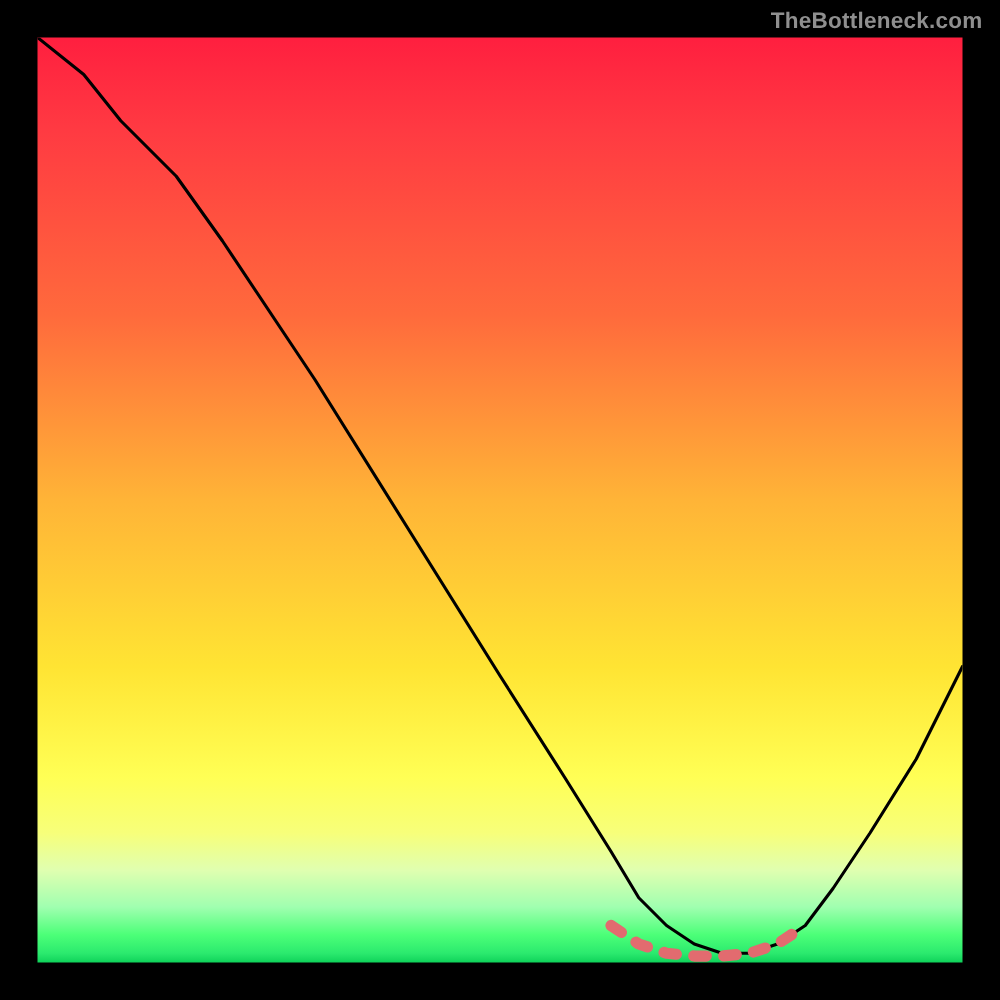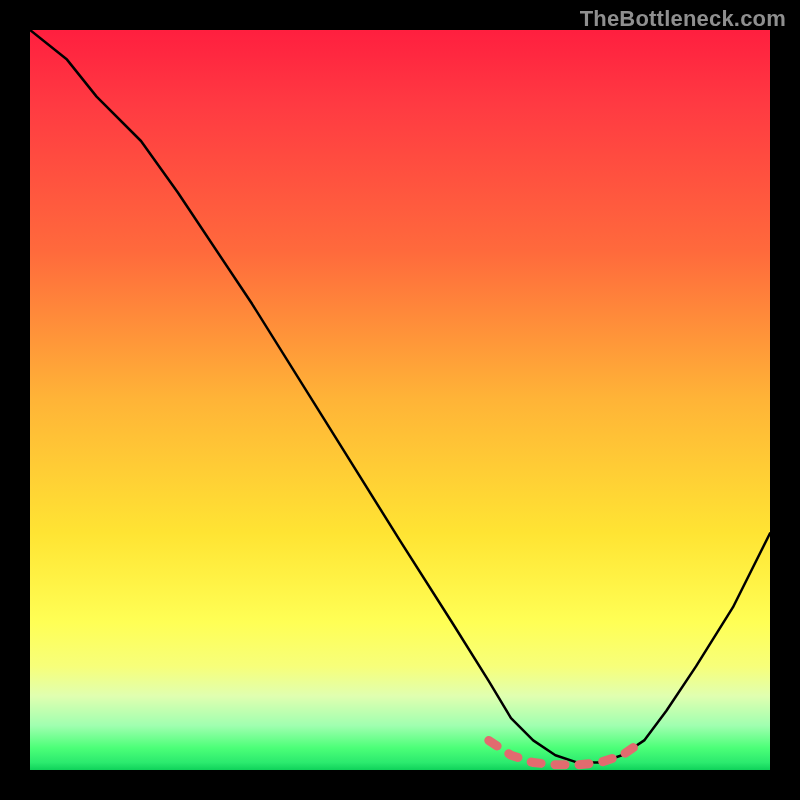--- a/index.html
+++ b/index.html
@@ -43,21 +43,21 @@
     left: 0;
     top: 0;
     width: 740px;
     height: 740px;
   }
   .watermark {
     position: absolute;
     top: 6px;
     right: 14px;
     font-family: Arial, Helvetica, sans-serif;
-    font-size: 22px;
+    font-size: 18px;
     font-weight: bold;
     color: #8f8f8f;
     letter-spacing: 0.2px;
     user-select: none;
   }
 </style>
 </head>
 <body>
 
 <div class="frame">

